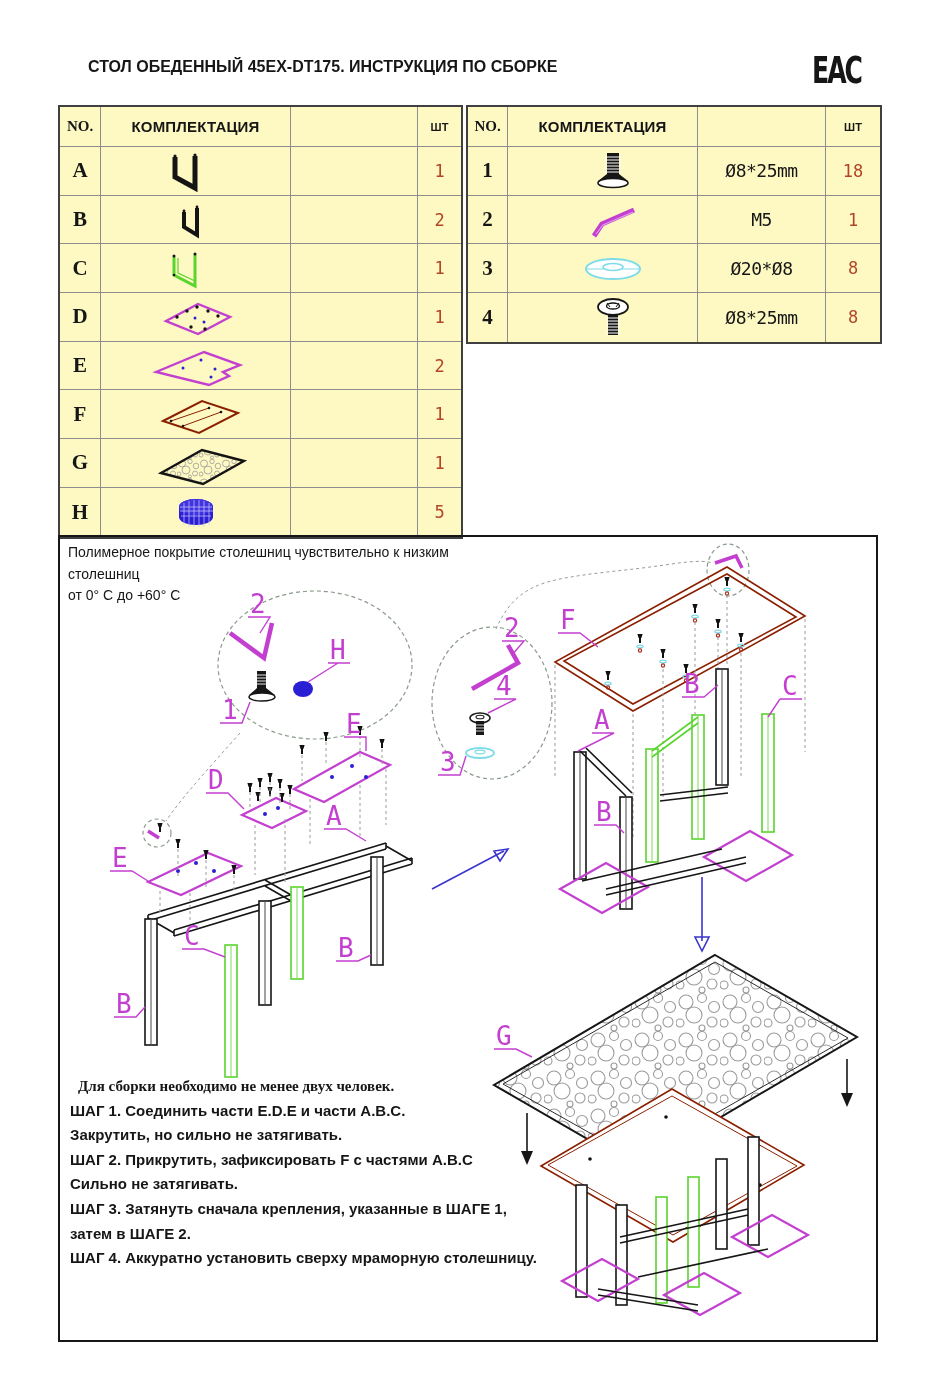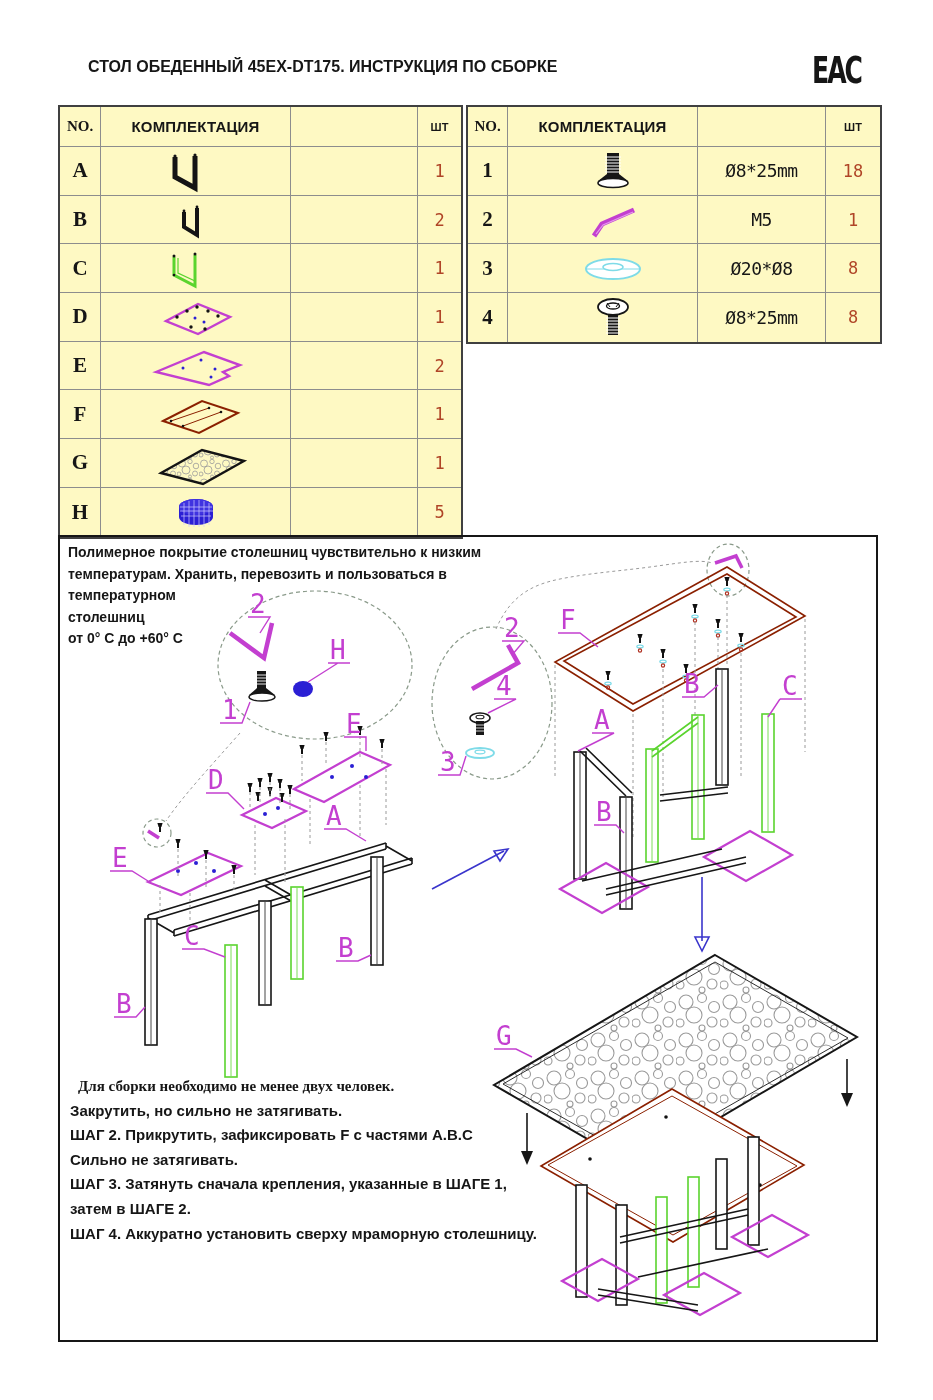--- a/index.html
+++ b/index.html
@@ -17,21 +17,21 @@
   .cell{border-right:1px solid #8d8d8d;border-bottom:1px solid #8d8d8d;display:flex;
         align-items:center;justify-content:center;overflow:hidden;}
   .cr{border-right:none;}  .cb{border-bottom:none;}
   .hdr-no{font-family:"Liberation Serif",serif;font-weight:bold;font-size:15px;}
   .hdr-name{font-weight:bold;font-size:15px;letter-spacing:.2px;}
   .hdr-qty{font-weight:bold;font-size:11px;}
   .no-cell{font-family:"Liberation Serif",serif;font-weight:bold;font-size:21px;}
   .qty-cell{font-family:"DejaVu Sans Mono",monospace;font-size:17px;color:#b04527;}
   .spec-cell{font-family:"DejaVu Sans Mono",monospace;font-size:18px;letter-spacing:-.5px;color:#161616;}
   .bigbox{position:absolute;left:58px;top:535px;width:816px;height:803px;border:2px solid #161616;}
-  .warning{position:absolute;left:8px;top:5px;width:480px;font-size:14px;line-height:21.5px;font-weight:bold;}
+  .warning{position:absolute;left:8px;top:5px;width:480px;font-size:14px;line-height:21.5px;font-weight:normal;}
   .steps{position:absolute;left:10px;top:537px;width:500px;font-size:15px;line-height:24.6px;font-weight:bold;}
   .steps .intro{padding-left:8px;font-family:Liberation Serif, serif;}
   .dwg{position:absolute;left:0;top:0;}
   
   .k{stroke:#161616;stroke-width:1.6;fill:none;}
   .kg{stroke:#5ad42e;stroke-width:1.6;fill:none;}
   .br{stroke:#8b2000;stroke-width:1.6;fill:none;}
   .m{stroke:#c33fd0;stroke-width:2.2;fill:none;}
   .legk{fill:#fff;stroke:#161616;stroke-width:1.6;}
   .legg{fill:#fff;stroke:#5ad42e;stroke-width:1.6;}
@@ -445,27 +445,27 @@
         <path class="k" d="M560,700 L688,672 M560,706 L688,678"></path>
         <polygon points="502,744 542,722 578,742 538,764" class="pad"></polygon>
         <polygon points="604,758 644,736 680,756 640,778" class="pad"></polygon>
         <polygon points="672,700 712,678 748,698 708,720" class="pad"></polygon>
         <path class="k" d="M538,752 L638,768 M538,758 L638,774 M578,740 L708,712"></path>
       </g>
     </svg>
 
     <div class="warning">
       <div>Полимерное покрытие столешниц чувствительно к низким</div>
-      <div>температурам. Хранить, перевозить и пользоваться в температурном</div>
       <div>столешниц</div>
       <div>от 0° С до +60° С</div>
     </div>
 
     <div class="steps">
       <div class="intro">Для сборки необходимо не менее двух человек.</div>
+      <div>ШАГ 1. Соединить части E.D.E и части A.B.C.</div>
       <div>Закрутить, но сильно не затягивать.</div>
       <div>ШАГ 2. Прикрутить, зафиксировать F с частями A.B.C</div>
       <div>Сильно не затягивать.</div>
       <div>ШАГ 3. Затянуть сначала крепления, указанные в ШАГЕ 1,</div>
       <div>затем в ШАГЕ 2.</div>
       <div>ШАГ 4. Аккуратно установить сверху мраморную столешницу.</div>
     </div>
 
   </div>
 </div>

